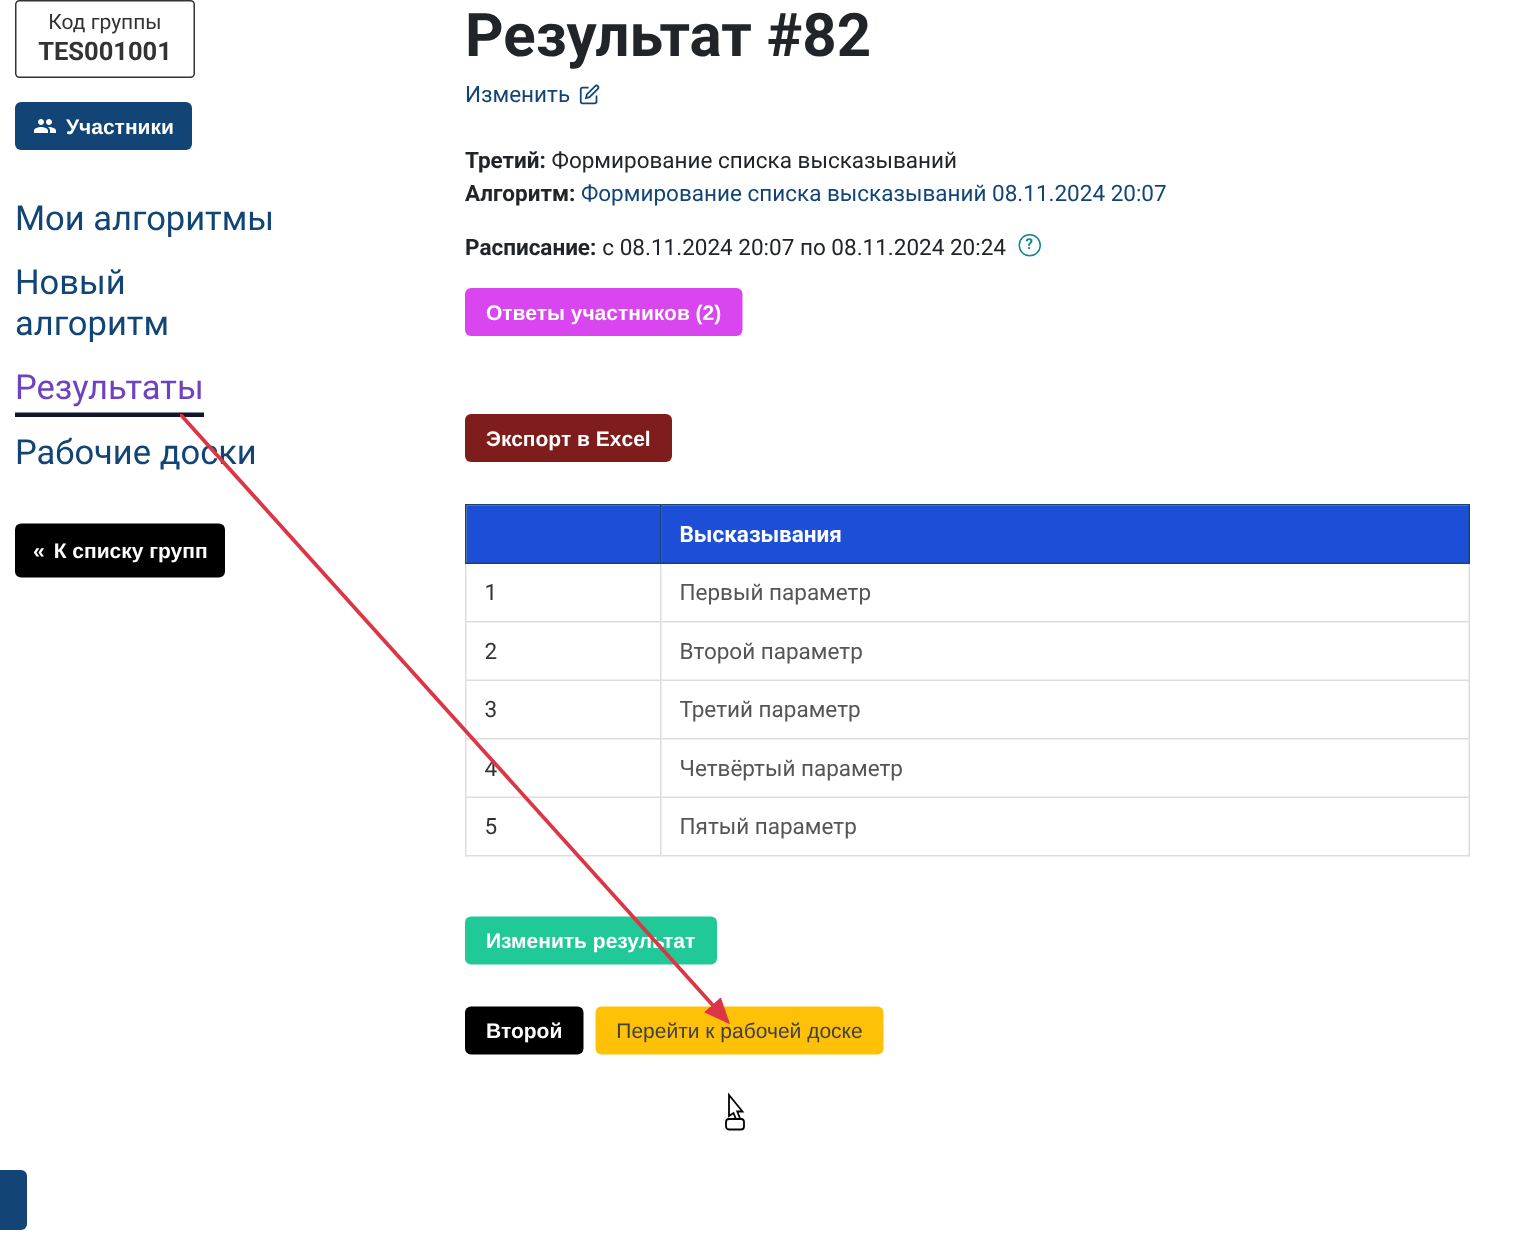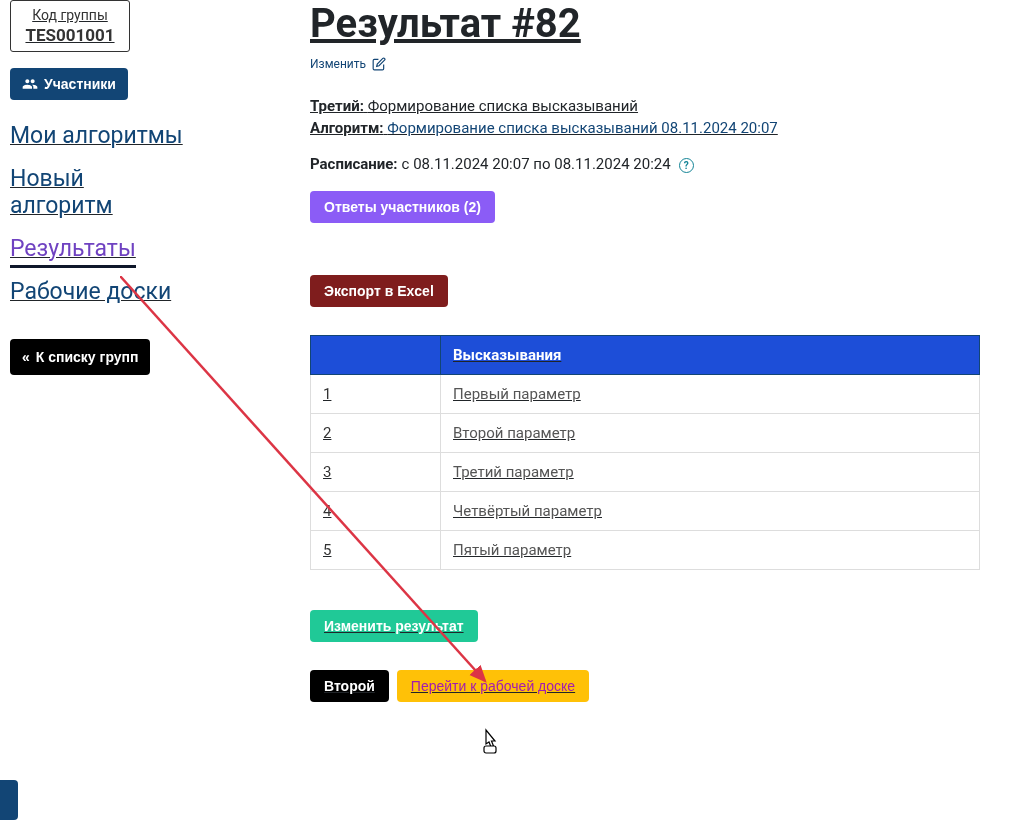--- a/index.html
+++ b/index.html
@@ -12,21 +12,20 @@
       font-size: 16px;
       color: #212529;
       width: 1024px;
       height: 830px;
       position: relative;
       background: #fff;
     }
     .container {
       display: flex;
       padding: 0 3px 0 10px;
-      text-decoration: underline;
     }
     .sidebar {
       width: 175px;
       flex-shrink: 0;
       padding-top: 0;
     }
     .group-code-box {
       border: 1px solid #333;
       border-radius: 3px;
       padding: 6px 10px;
@@ -49,21 +48,21 @@
       color: #fff;
       border: none;
       border-radius: 4px;
       padding: 8px 12px;
       font-size: 14px;
       font-weight: bold;
       display: inline-flex;
       align-items: flex-end;
       gap: 6px;
       cursor: pointer;
-      margin-bottom: 22px;
+      margin-bottom: 32px;
     }
     .participants-btn svg {
       width: 16px;
       height: 16px;
       fill: #fff;
     }
     .nav-list {
       list-style: none;
     }
     .nav-item {
@@ -100,21 +99,21 @@
       min-width: 0;
     }
     .page-title {
       font-size: 40px;
       font-weight: bold;
       margin-bottom: 6px;
     }
     .change-link {
       color: #124575;
       text-decoration: none;
-      font-size: 12px;
+      font-size: 15px;
       display: inline-flex;
       align-items: center;
       gap: 6px;
       margin-bottom: 26px;
       cursor: pointer;
     }
     .change-link svg {
       width: 14px;
       height: 14px;
       stroke: #124575;
@@ -131,21 +130,21 @@
     .meta-link {
       color: #124575;
       text-decoration: none;
       cursor: pointer;
     }
     .meta-schedule {
       margin-top: 14px;
       margin-bottom: 18px;
       font-size: 15px;
       display: inline-flex;
-      align-items: flex-end;
+      align-items: flex-start;
       gap: 4px;
     }
     .meta-schedule .bold {
       font-weight: bold;
     }
     .help-icon {
       width: 15px;
       height: 15px;
       border: 1.5px solid #138496;
       border-radius: 50%;
@@ -160,38 +159,38 @@
     }
     .btn {
       border: none;
       border-radius: 4px;
       padding: 8px 14px;
       font-size: 14px;
       font-weight: bold;
       cursor: pointer;
     }
     .btn-blue {
-      background: #8b5cf6;
+      background: #d946ef;
       color: #fff;
     }
     .btn-green {
       background: #7f1d1d;
       color: #fff;
     }
     .btn-teal {
       background: #20c997;
       color: #fff;
     }
     .btn-black {
       background: #000;
       color: #fff;
     }
     .btn-yellow {
       background: #ffc107;
-      color: #a21caf;
+      color: #404040;
       font-weight: normal;
     }
     .section-spacer {
       height: 44px;
     }
     .table-title {
       font-weight: bold;
       font-size: 17px;
       margin-bottom: 10px;
     }

